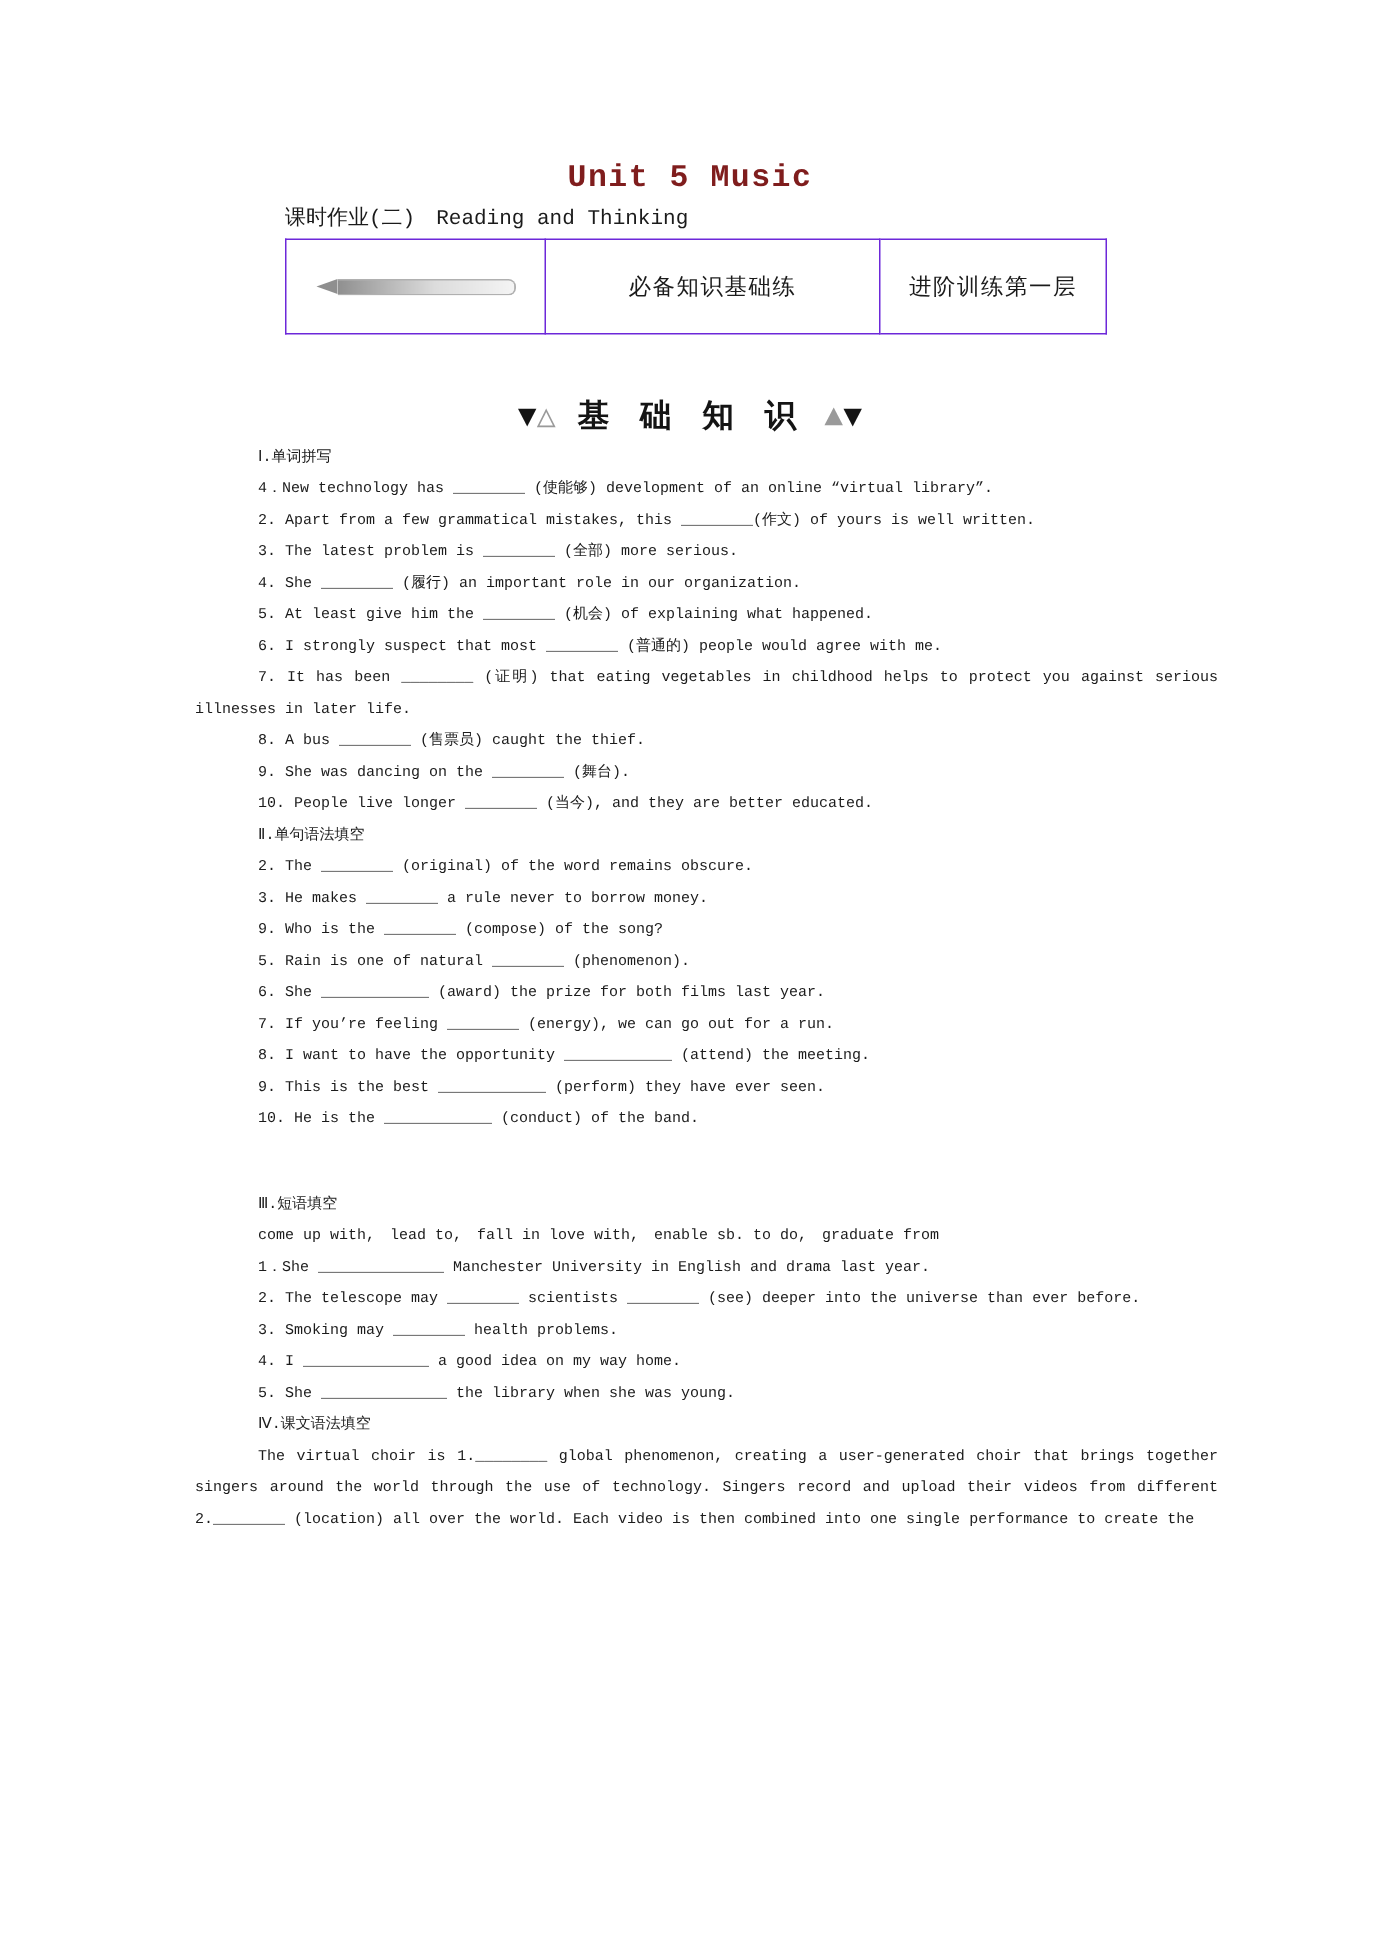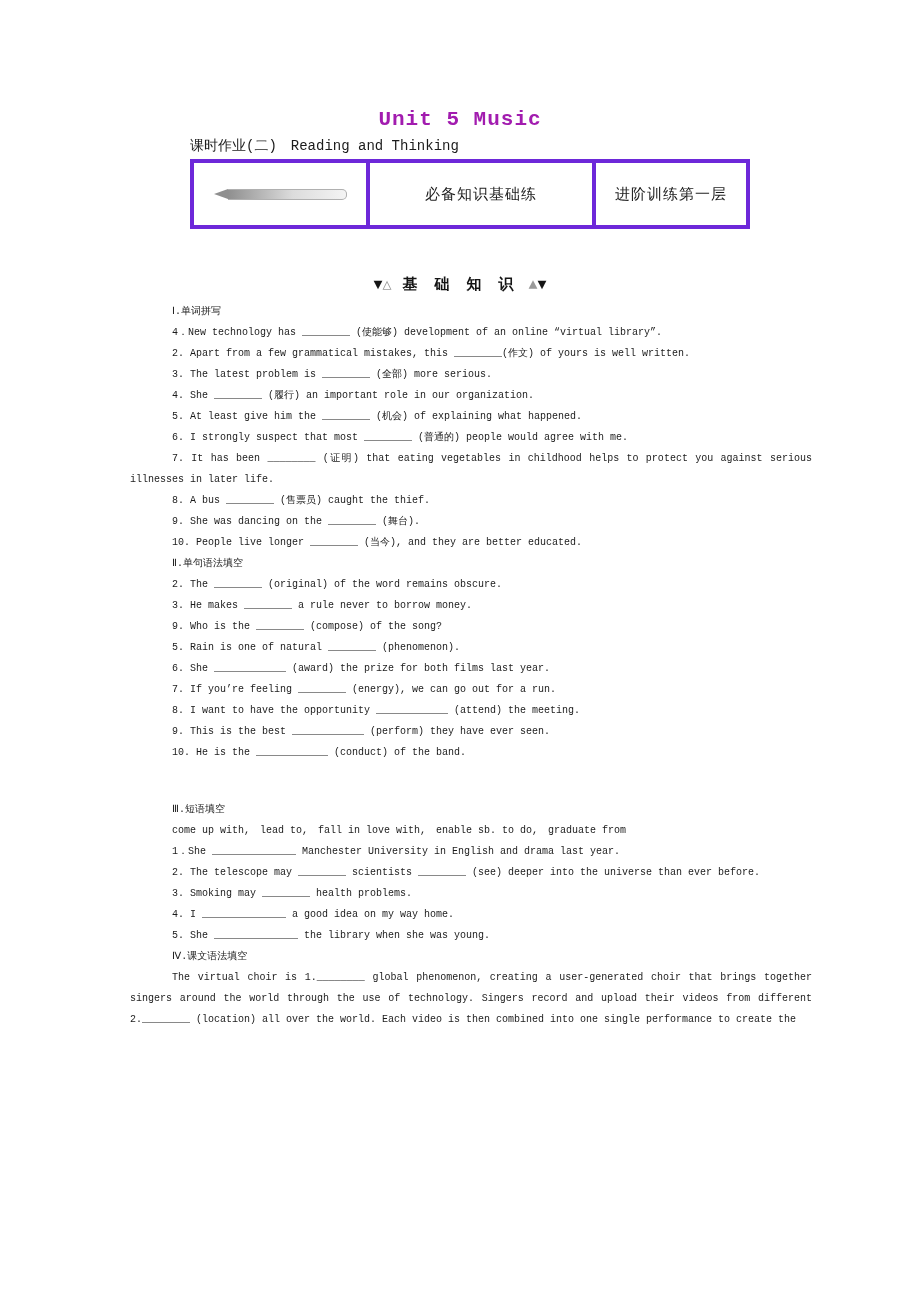--- a/index.html
+++ b/index.html
@@ -4,45 +4,45 @@
 <style>
   html, body { margin: 0; padding: 0; background: #ffffff; }
   .page {
     width: 920px; height: 1302px; background: #ffffff;
     position: relative; overflow: hidden;
     font-family: "Liberation Mono", "DejaVu Sans Mono", monospace;
     color: #1b1b1b;
   }
   .title {
     margin: 0; padding-top: 108px; text-align: center;
-    color: #a21caf; font-size: 21px; font-weight: bold;
+    color: #7f1d1d; font-size: 21px; font-weight: bold;
     letter-spacing: 1px; line-height: 24px;
   }
   .subtitle { margin: 5px 0 4px 190px; font-size: 14px; line-height: 18px; font-family: Liberation Mono, monospace; }
   .header-table { border-collapse: collapse; margin-left: 190px; }
   .header-table td {
-    border: 4px solid #6d28d9; height: 60px;
+    border: 1px solid #6d28d9; height: 60px;
     text-align: center; vertical-align: middle; font-size: 15px;
   }
   td.cell-pencil { width: 170px; }
   td.cell-mid { width: 220px; letter-spacing: 1px; }
   td.cell-right { width: 148px; letter-spacing: 1px; }
   .pencil { display: flex; align-items: center; justify-content: center; }
   .pencil-tip {
     width: 0; height: 0;
     border-top: 5px solid transparent; border-bottom: 5px solid transparent;
     border-right: 14px solid #8f8f8f;
   }
   .pencil-body {
     width: 118px; height: 9px;
     background: linear-gradient(to right, #8f8f8f, #dcdcdc 55%, #f4f4f4);
     border: 1px solid #b0b0b0; border-left: none;
     border-radius: 0 5px 5px 0;
   }
-  .banner { text-align: center; margin-top: 47px; font-size: 15px; line-height: 19px; }
+  .banner { text-align: center; margin-top: 47px; font-size: 21px; line-height: 19px; }
   .tri-black { color: #141414; }
   .tri-gray { color: #9a9a9a; }
   .banner-text { font-weight: bold; letter-spacing: 4px; margin: 0 2px; color: #141414; }
   .content {
     margin: 6px 108px 0 130px;
     font-size: 10px; line-height: 21px;
     text-align: justify;
   }
   .content p { margin: 0; text-indent: 42px; }
   .content p.gap-before { margin-top: 36px; }

